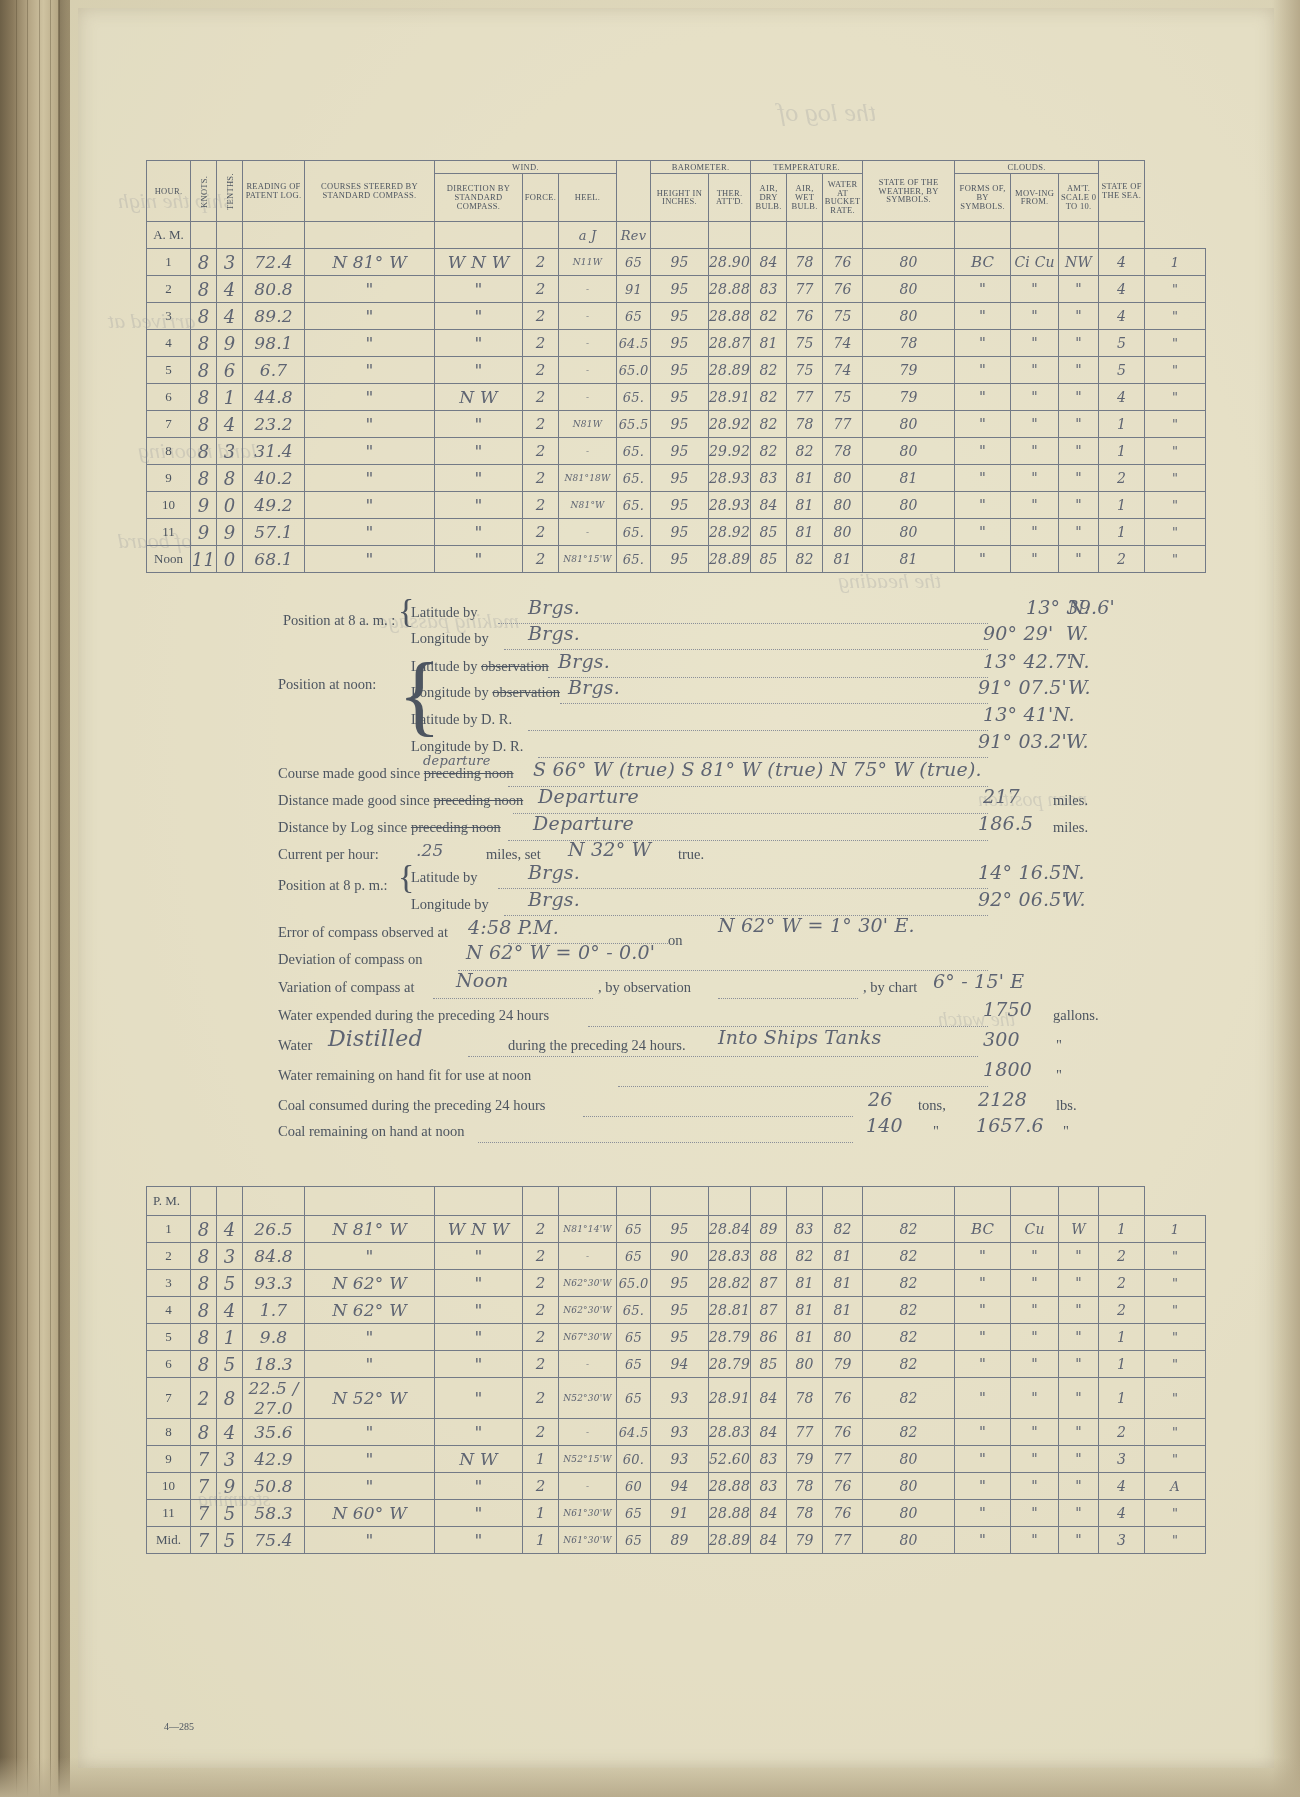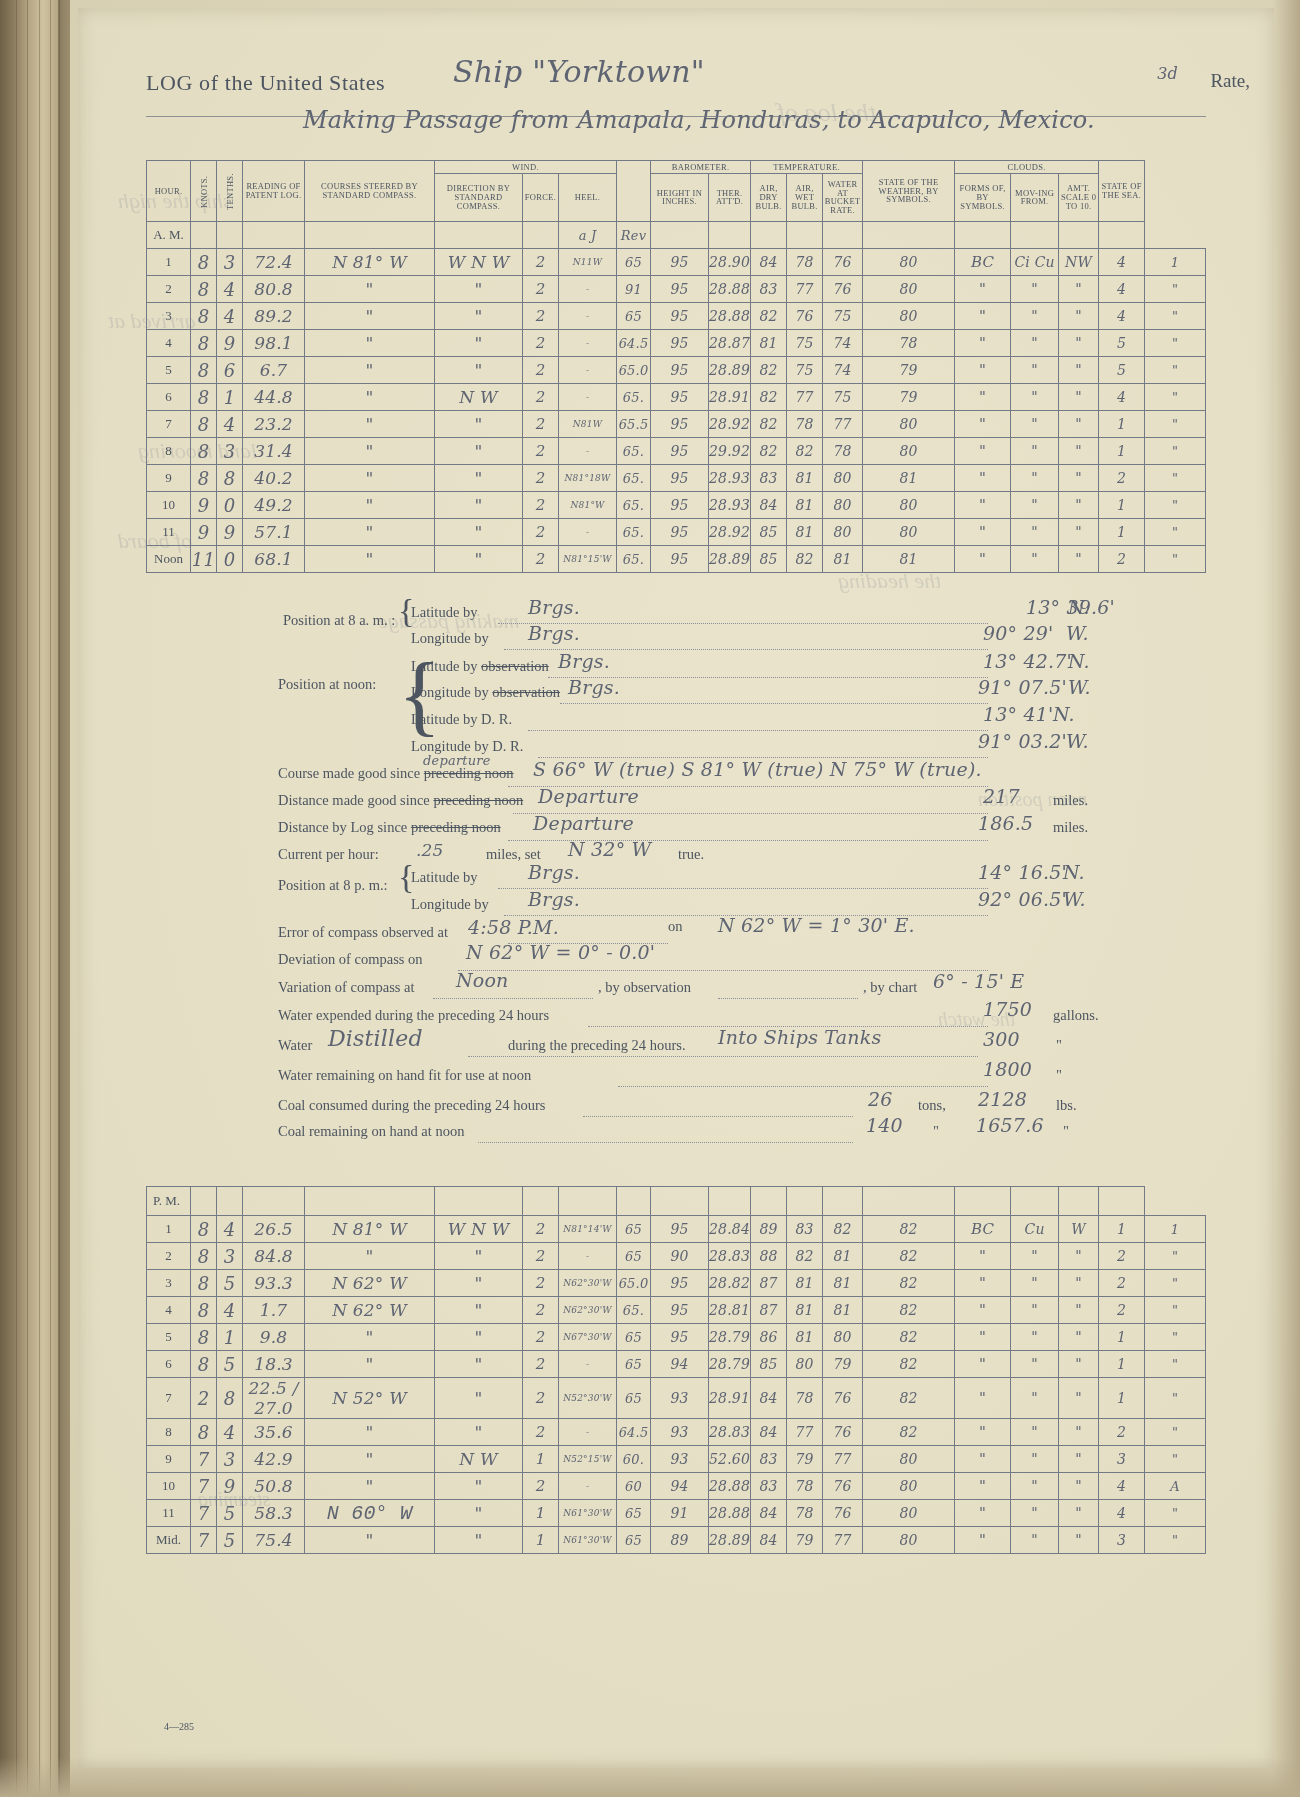--- a/index.html
+++ b/index.html
@@ -115,28 +115,20 @@
     <div class="ghost" style="left:30px;top:300px;font-size:22px">arrived at</div>
     <div class="ghost" style="left:60px;top:430px;font-size:22px">land mooring</div>
     <div class="ghost" style="left:40px;top:520px;font-size:22px">of board</div>
     <div class="ghost" style="left:700px;top:90px;font-size:26px">the log of</div>
     <div class="ghost" style="left:760px;top:560px;font-size:22px">the heading</div>
     <div class="ghost" style="left:300px;top:600px;font-size:22px">making passage</div>
     <div class="ghost" style="left:900px;top:780px;font-size:20px">noon position</div>
     <div class="ghost" style="left:120px;top:1480px;font-size:20px">steaming</div>
     <div class="ghost" style="left:860px;top:1000px;font-size:20px">the watch</div>
 
-    <div id="hdr">
-      <div id="logtitle" class="print">LOG of the United States</div>
-      <div id="shipname" class="hand">Ship "Yorktown"</div>
-      <div style="position:absolute;right:96px;top:56px;" class="hand">3d</div>
-      <div id="rateword" class="print">Rate,</div>
-      <div id="passage" class="hand">Making Passage from Amapala, Honduras, to Acapulco, Mexico.</div>
-      <div class="hline" style="left:68px;top:108px;width:1060px"></div>
-    </div>
 
     <table class="log" id="amtable" style="left:68px;top:152px;width:1060px;">
       <colgroup>
         <col style="width:44px">
           <col style="width:26px">
           <col style="width:26px">
         <col style="width:62px">
           <col style="width:130px">
         <col style="width:88px">
           <col style="width:36px">
@@ -553,21 +545,21 @@
       <div class="val hand" style="left:985px;top:253px">N.</div>
 
       <div class="lbl" style="left:333px;top:288px">Longitude by</div>
       <div class="dots" style="left:426px;top:306px;width:484px"></div>
       <div class="val hand" style="left:450px;top:280px">Brgs.</div>
       <div class="val hand" style="left:900px;top:280px">92° 06.5'</div>
       <div class="val hand" style="left:985px;top:280px">W.</div>
 
       <div class="lbl" style="left:200px;top:316px">Error of compass observed at</div>
       <div class="val hand" style="left:390px;top:308px">4:58 P.M.</div>
-      <div class="lbl" style="left:590px;top:310px">on</div>
+      <div class="lbl" style="left:590px;top:324px">on</div>
       <div class="val hand" style="left:640px;top:306px">N 62° W = 1° 30' E.</div>
       <div class="dots" style="left:430px;top:334px;width:160px"></div>
 
       <div class="lbl" style="left:200px;top:343px">Deviation of compass on</div>
       <div class="dots" style="left:380px;top:361px;width:530px"></div>
       <div class="val hand" style="left:388px;top:333px">N 62° W = 0° - 0.0'</div>
 
       <div class="lbl" style="left:200px;top:371px">Variation of compass at</div>
       <div class="val hand" style="left:378px;top:361px">Noon</div>
       <div class="dots" style="left:355px;top:389px;width:160px"></div>
@@ -873,21 +865,21 @@
             <td class="hand" style="height: 26px; font-size: 14px;">"</td>
             <td class="hand" style="height: 26px; font-size: 14px;">"</td>
             <td class="hand" style="height: 26px; font-size: 14px;">4</td>
             <td class="hand" style="height: 26px; font-size: 13px;">A</td>
           </tr>
           <tr>
             <td class="print" style="height: 26px; font-size: 13px;">11</td>
             <td class="hand" style="height: 26px; font-size: 18px;">7</td>
             <td class="hand" style="height: 26px; font-size: 18px;">5</td>
             <td class="hand" style="height: 26px; font-size: 17px;">58.3</td>
-            <td class="hand" style="height: 26px; font-size: 20px; font-family: Liberation Mono, monospace;">N 60° W</td>
+            <td class="hand" style="height: 26px; font-size: 17px;">N 60° W</td>
             <td class="hand" style="height: 26px; font-size: 17px;">"</td>
             <td class="hand" style="height: 26px; font-size: 15px;">1</td>
             <td class="hand" style="height: 26px; font-size: 9px;">N61°30'W</td>
             <td class="hand" style="height: 26px; font-size: 13px;">65</td>
             <td class="hand" style="height: 26px; font-size: 14px;">91</td>
             <td class="hand" style="height: 26px; font-size: 14px;">28.88</td>
             <td class="hand" style="height: 26px; font-size: 14px;">84</td>
             <td class="hand" style="height: 26px; font-size: 14px;">78</td>
             <td class="hand" style="height: 26px; font-size: 14px;">76</td>
             <td class="hand" style="height: 26px; font-size: 14px;">80</td>

